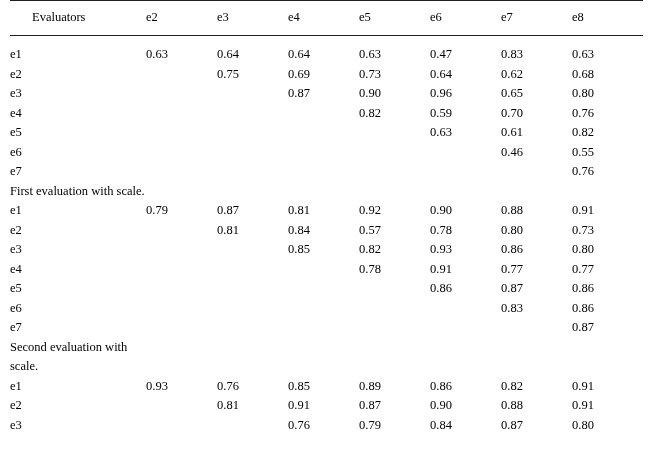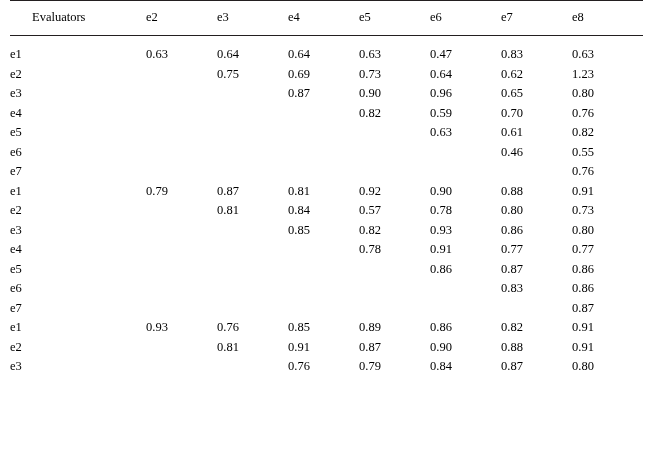--- a/index.html
+++ b/index.html
@@ -92,21 +92,21 @@
         <td class="num">0.63</td>
       </tr>
       <tr>
         <td class="row-label">e2</td>
         <td class="num"></td>
         <td class="num">0.75</td>
         <td class="num">0.69</td>
         <td class="num">0.73</td>
         <td class="num">0.64</td>
         <td class="num">0.62</td>
-        <td class="num">1.23</td>
+        <td class="num">0.68</td>
       </tr>
       <tr>
         <td class="row-label">e3</td>
         <td class="num"></td>
         <td class="num"></td>
         <td class="num">0.87</td>
         <td class="num">0.90</td>
         <td class="num">0.96</td>
         <td class="num">0.65</td>
         <td class="num">0.80</td>
@@ -145,20 +145,24 @@
         <td class="row-label">e7</td>
         <td class="num"></td>
         <td class="num"></td>
         <td class="num"></td>
         <td class="num"></td>
         <td class="num"></td>
         <td class="num"></td>
         <td class="num">0.76</td>
       </tr>
 
+      <tr>
+        <td class="section-label">First evaluation with scale.</td>
+        <td colspan="7"></td>
+      </tr>
       <tr>
         <td class="row-label">e1</td>
         <td class="num">0.79</td>
         <td class="num">0.87</td>
         <td class="num">0.81</td>
         <td class="num">0.92</td>
         <td class="num">0.90</td>
         <td class="num">0.88</td>
         <td class="num">0.91</td>
       </tr>
@@ -217,20 +221,24 @@
         <td class="num"></td>
         <td class="num"></td>
         <td class="num"></td>
         <td class="num"></td>
         <td class="num"></td>
         <td class="num"></td>
         <td class="num">0.87</td>
       </tr>
 
       <tr>
+        <td class="section-label">Second evaluation with scale.</td>
+        <td colspan="7"></td>
+      </tr>
+      <tr>
         <td class="row-label">e1</td>
         <td class="num">0.93</td>
         <td class="num">0.76</td>
         <td class="num">0.85</td>
         <td class="num">0.89</td>
         <td class="num">0.86</td>
         <td class="num">0.82</td>
         <td class="num">0.91</td>
       </tr>
       <tr>

